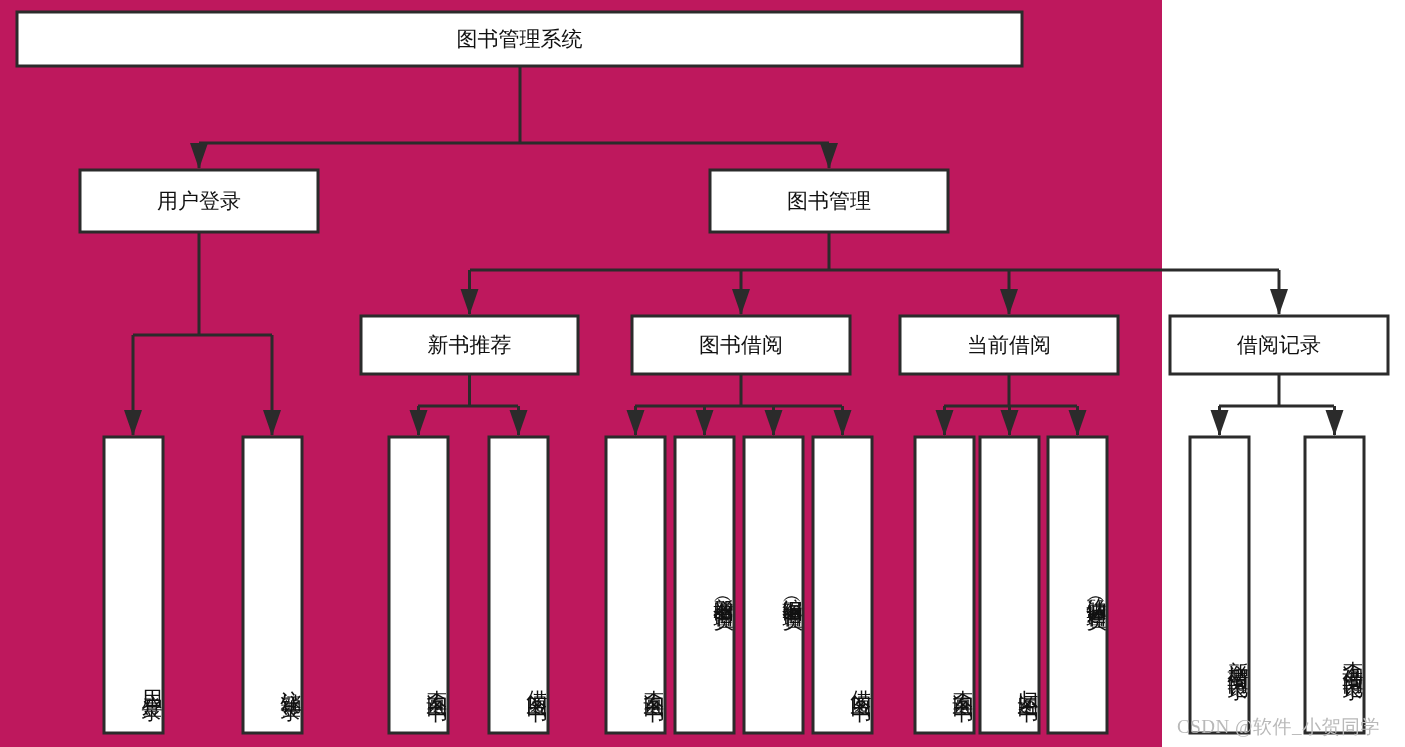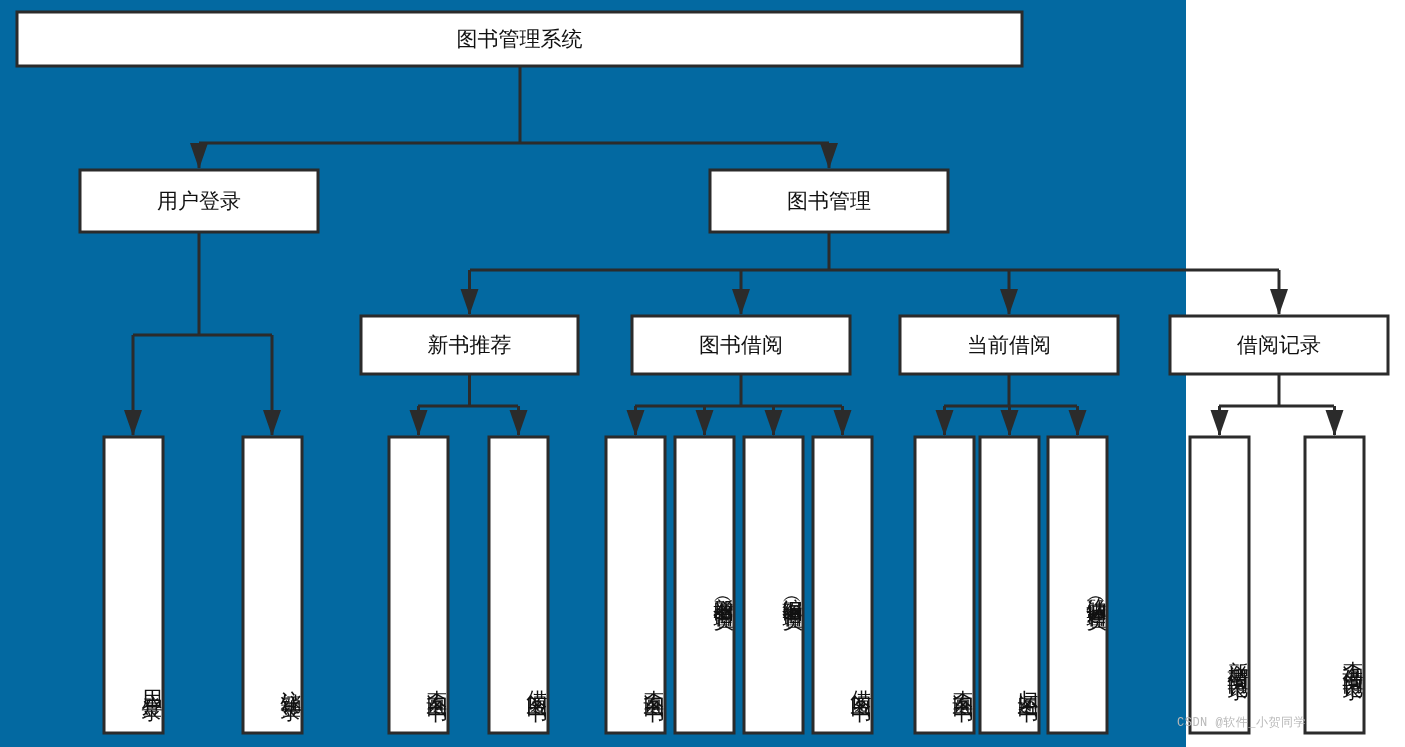--- a/index.html
+++ b/index.html
@@ -10,22 +10,21 @@
   body {
     width: 1405px;
     height: 747px;
     font-family: "Liberation Sans", "DejaVu Sans", sans-serif;
     overflow: hidden;
   }
   #diagram-root {
     position: relative;
     width: 1162px;
     height: 747px;
-    background: #0369a1;
-    padding-left: 24px;
+    background: #be185d;
   }
   svg#tree-svg {
     position: absolute;
     top: 0;
     left: 0;
     width: 1405px;
     height: 747px;
   }
   .node-rect {
     fill: #ffffff;
@@ -61,22 +60,22 @@
     line-height: 1.0;
     color: #111111;
     letter-spacing: 4px;
     pointer-events: none;
     overflow: hidden;
   }
   .watermark {
     position: absolute;
     left: 1177px;
     top: 714px;
-    font-family: Liberation Mono, monospace;
-    font-size: 12px;
+    font-family: Liberation Serif, serif;
+    font-size: 19px;
     color: #b9b9b9;
     white-space: nowrap;
     letter-spacing: 0.5px;
   }
 </style>
 </head>
 <body>
 
 <div id="diagram-root">
 

